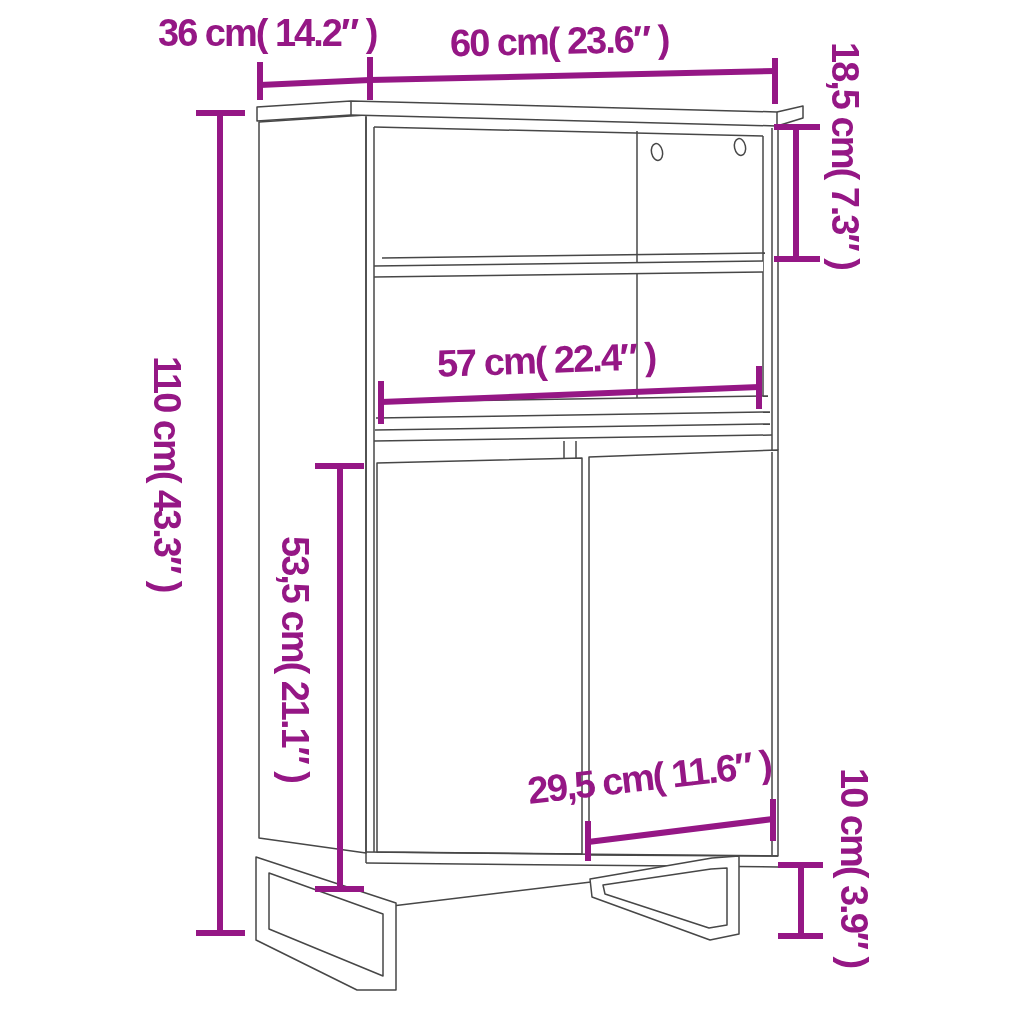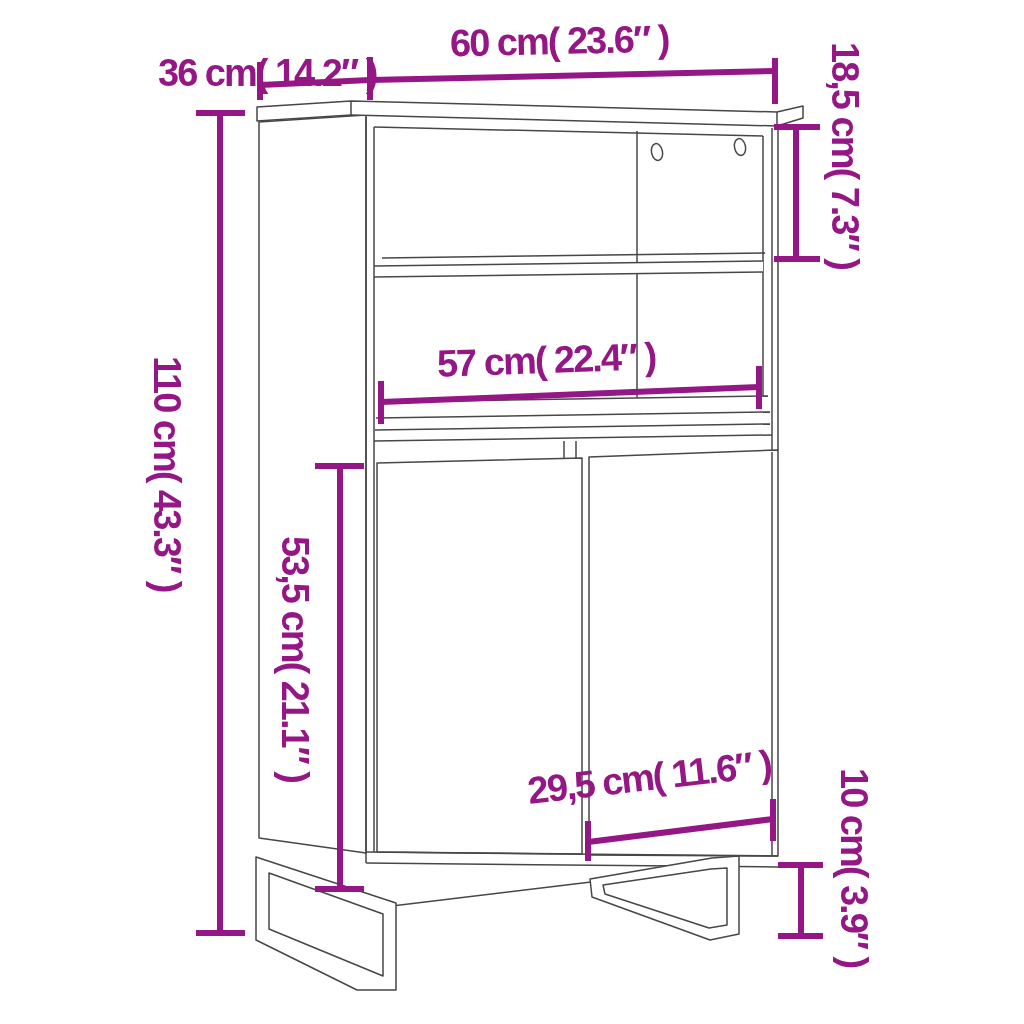--- a/index.html
+++ b/index.html
@@ -95,21 +95,21 @@
       <line x1="588" y1="842" x2="773" y2="819"></line>
       <line x1="588" y1="821" x2="588" y2="861"></line>
       <line x1="773" y1="799" x2="773" y2="841"></line>
 
       <line x1="801" y1="865" x2="801" y2="936"></line>
       <line x1="778" y1="865" x2="823" y2="865"></line>
       <line x1="778" y1="936" x2="823" y2="936"></line>
     </g>
   </svg>
 
-  <span class="dim-label" style="left:158px;top:14px;margin-top:40px;">36 cm( 14.2″ )</span>
+  <span class="dim-label" style="left:158px;top:14px;">36 cm( 14.2″ )</span>
 
   <span class="dim-label tilt-1" style="left:450px;top:22px;">60 cm( 23.6″ )</span>
 
   <span class="dim-label vert" style="left:824px;top:42px;">18,5 cm( 7.3″ )</span>
 
   <span class="dim-label vert" style="left:146px;top:356px;">110 cm( 43.3″ )</span>
 
   <span class="dim-label tilt-2" style="left:437px;top:341px;">57 cm( 22.4″ )</span>
 
   <span class="dim-label vert" style="left:274px;top:536px;">53,5 cm( 21.1″ )</span>

